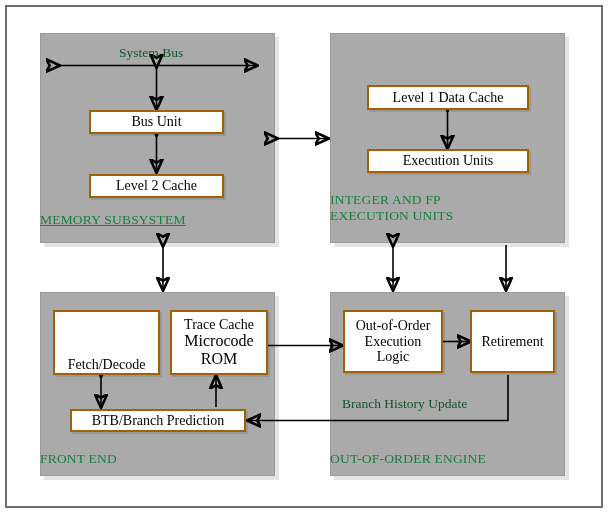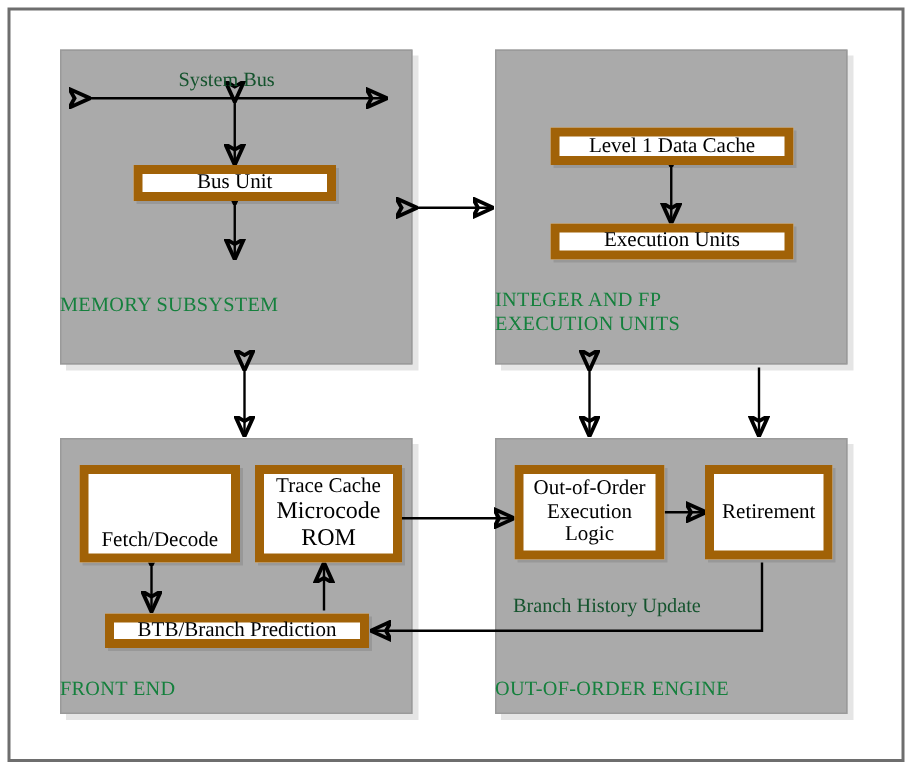--- a/index.html
+++ b/index.html
@@ -21,21 +21,21 @@
   .panel{
     position:absolute;
     background:#aaaaaa;
     border:1px solid #9a9a9a;
     box-sizing:border-box;
     box-shadow:4px 4px 0 rgba(0,0,0,0.10);
   }
   .box{
     position:absolute;
     background:#ffffff;
-    border:6px solid #a16207;
+    border:2px solid #a16207;
     box-sizing:border-box;
     display:flex;
     flex-direction:column;
     align-items:center;
     justify-content:center;
     text-align:center;
     color:#000;
     line-height:1.12;
     box-shadow:2px 2px 0 rgba(0,0,0,0.10);
   }
@@ -112,20 +112,23 @@
     <polyline points="508,375 508,420.5 248,420.5" marker-end="url(#ah)"></polyline>
   </svg>
 
   <div class="free-label" style="left:119px;top:45px;">System Bus</div>
   <div class="free-label" style="left:342px;top:396px;">Branch History Update</div>
 
   <div class="box" style="left:89px;top:110px;width:135px;height:24px;">
     <span class="t1">Bus Unit</span>
   </div>
 
+  <div class="box" style="left:89px;top:174px;width:135px;height:24px;">
+    <span class="t1">Level 2 Cache</span>
+  </div>
 
   <div class="box" style="left:367px;top:85px;width:162px;height:25px;">
     <span class="t1">Level 1 Data Cache</span>
   </div>
 
   <div class="box" style="left:367px;top:149px;width:162px;height:24px;">
     <span class="t1">Execution Units</span>
   </div>
 
   <div class="box" style="left:53px;top:310px;width:107px;height:65px;justify-content:flex-end;">
@@ -145,18 +148,18 @@
   <div class="box" style="left:343px;top:310px;width:100px;height:63px;">
     <span class="t1">Out-of-Order</span>
     <span class="t1">Execution</span>
     <span class="t1">Logic</span>
   </div>
 
   <div class="box" style="left:470px;top:310px;width:85px;height:63px;">
     <span class="t1">Retirement</span>
   </div>
 
-  <div class="panel-label" style="left:40px;top:195px;width:235px;">MEMORY SUBSYSTEM</div>
+  <div class="panel-label" style="left:40px;top:212px;width:235px;text-decoration:underline;">MEMORY SUBSYSTEM</div>
   <div class="panel-label" style="left:330px;top:192px;width:235px;">INTEGER AND FP
 EXECUTION UNITS</div>
   <div class="panel-label" style="left:40px;top:451px;width:235px;">FRONT END</div>
   <div class="panel-label" style="left:330px;top:451px;width:189px;">OUT-OF-ORDER ENGINE</div>
 </div>
 
 </body></html>

